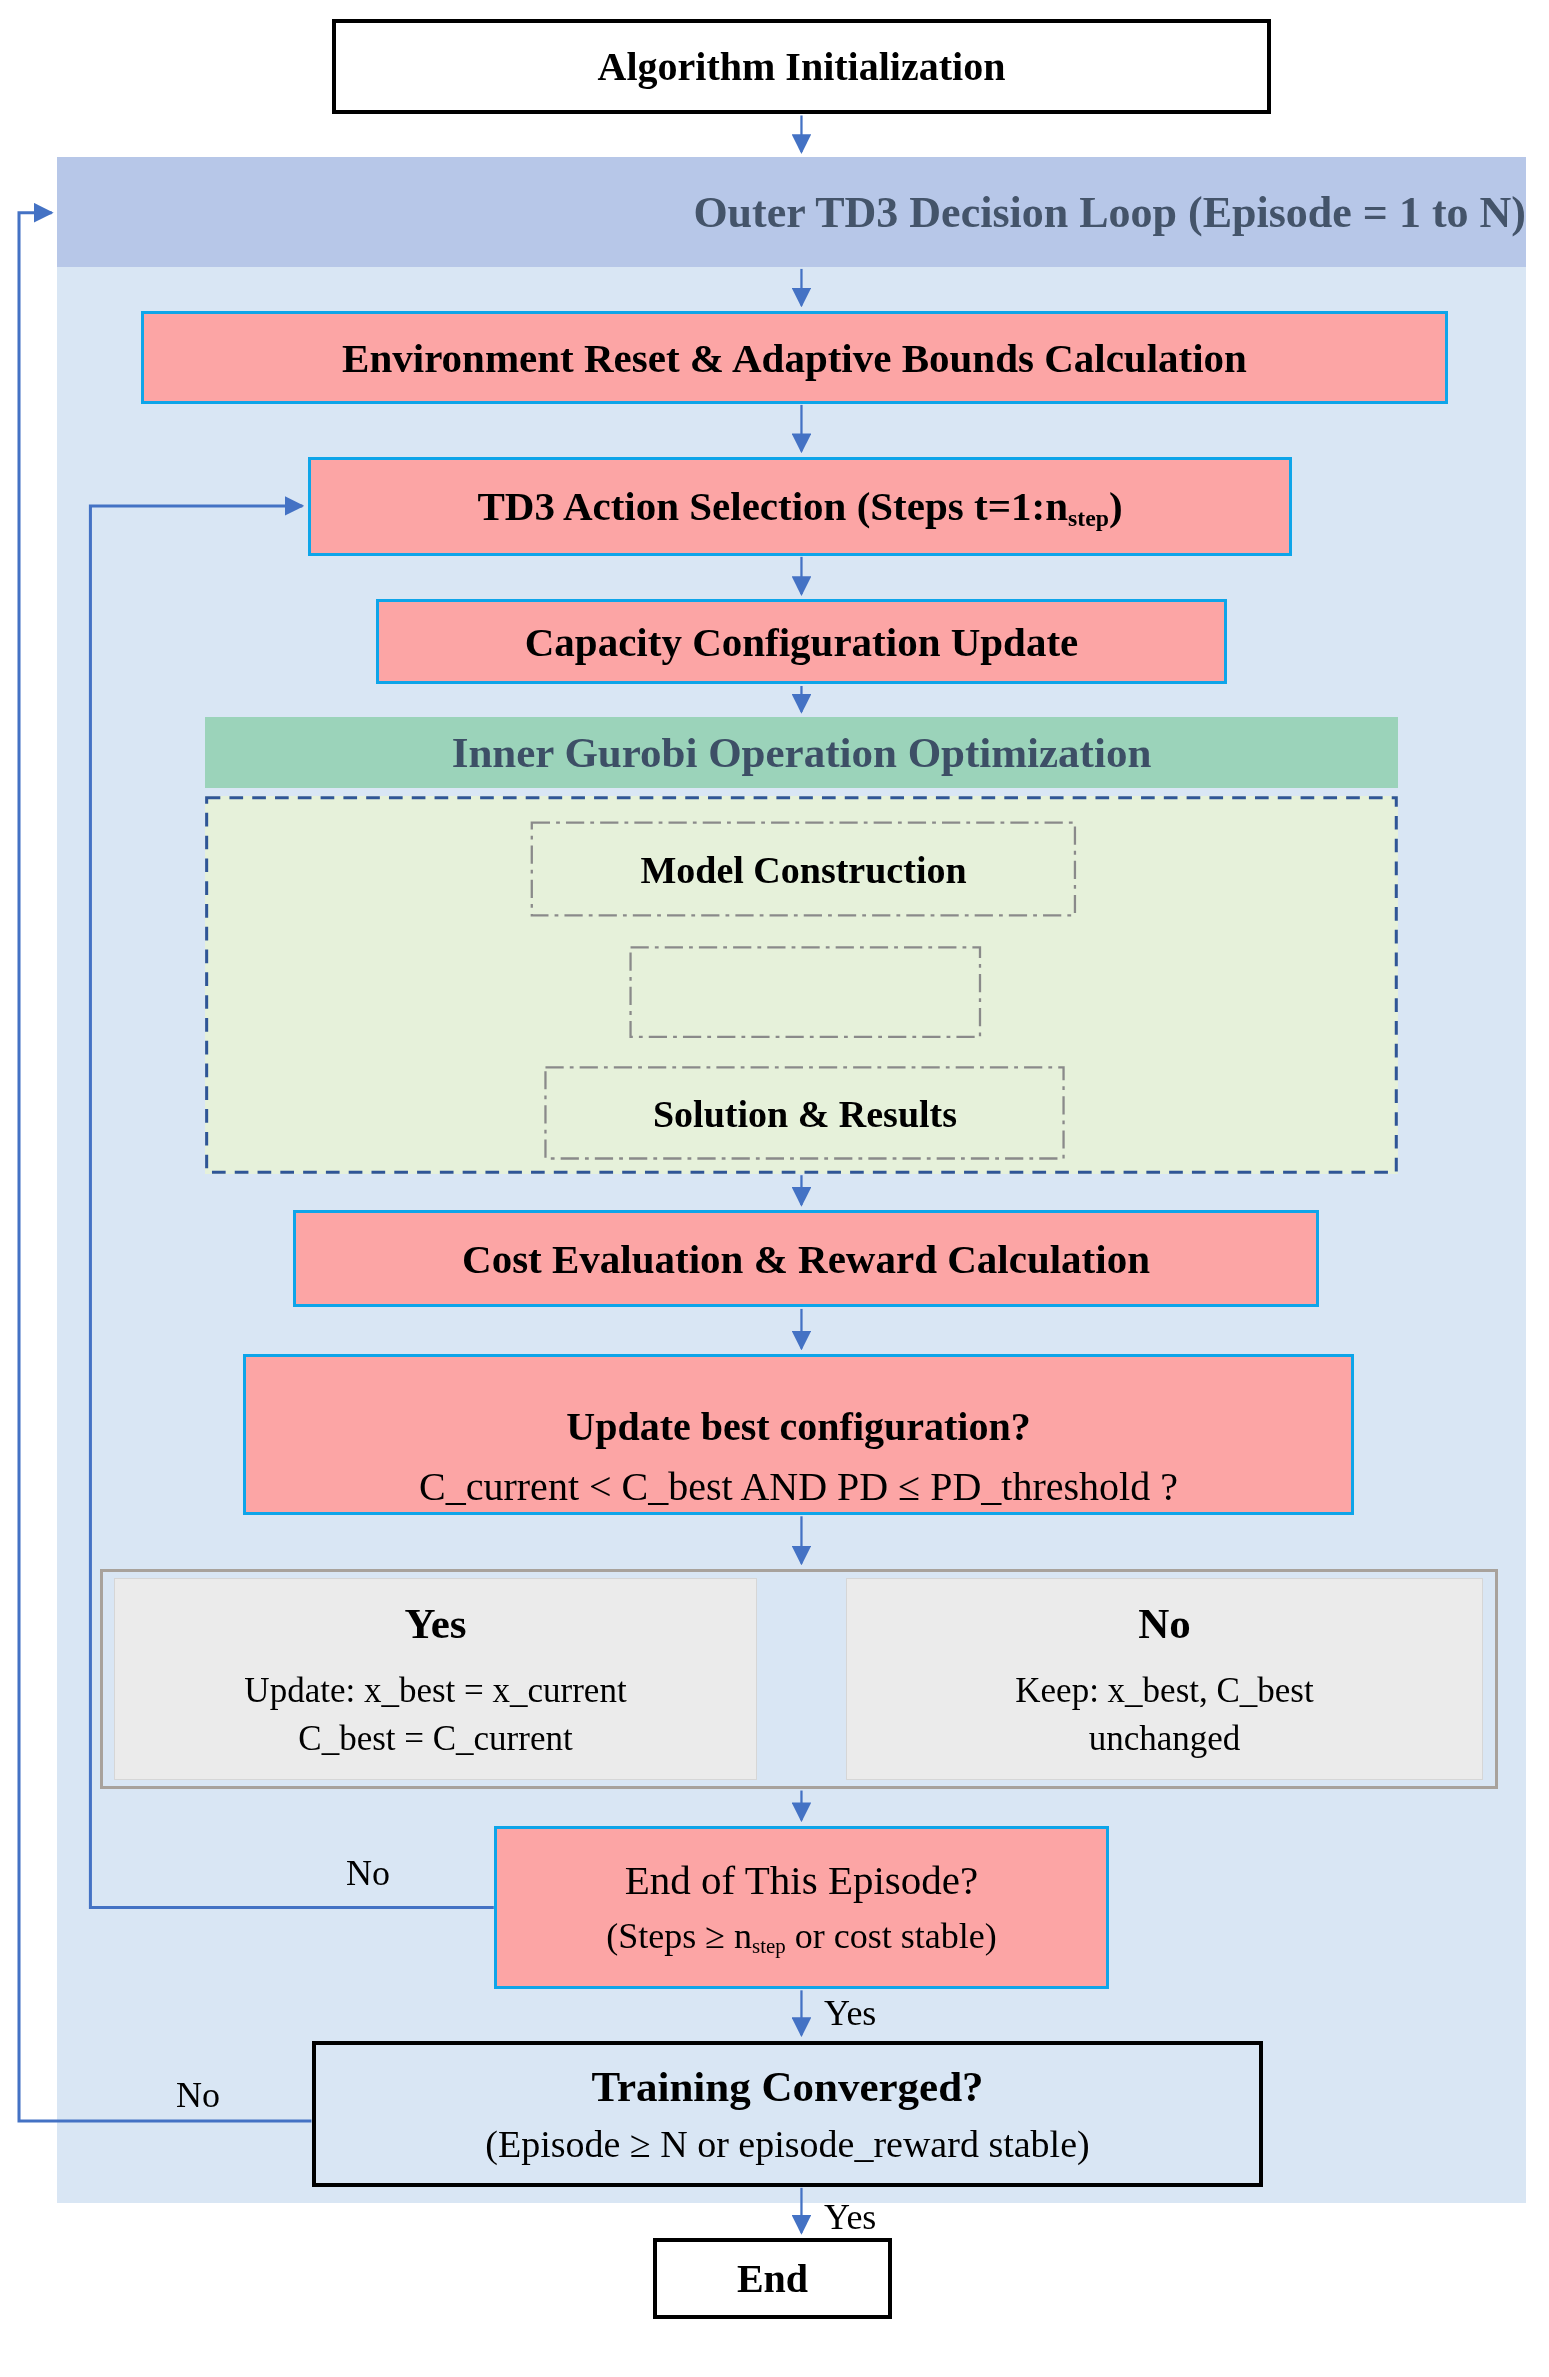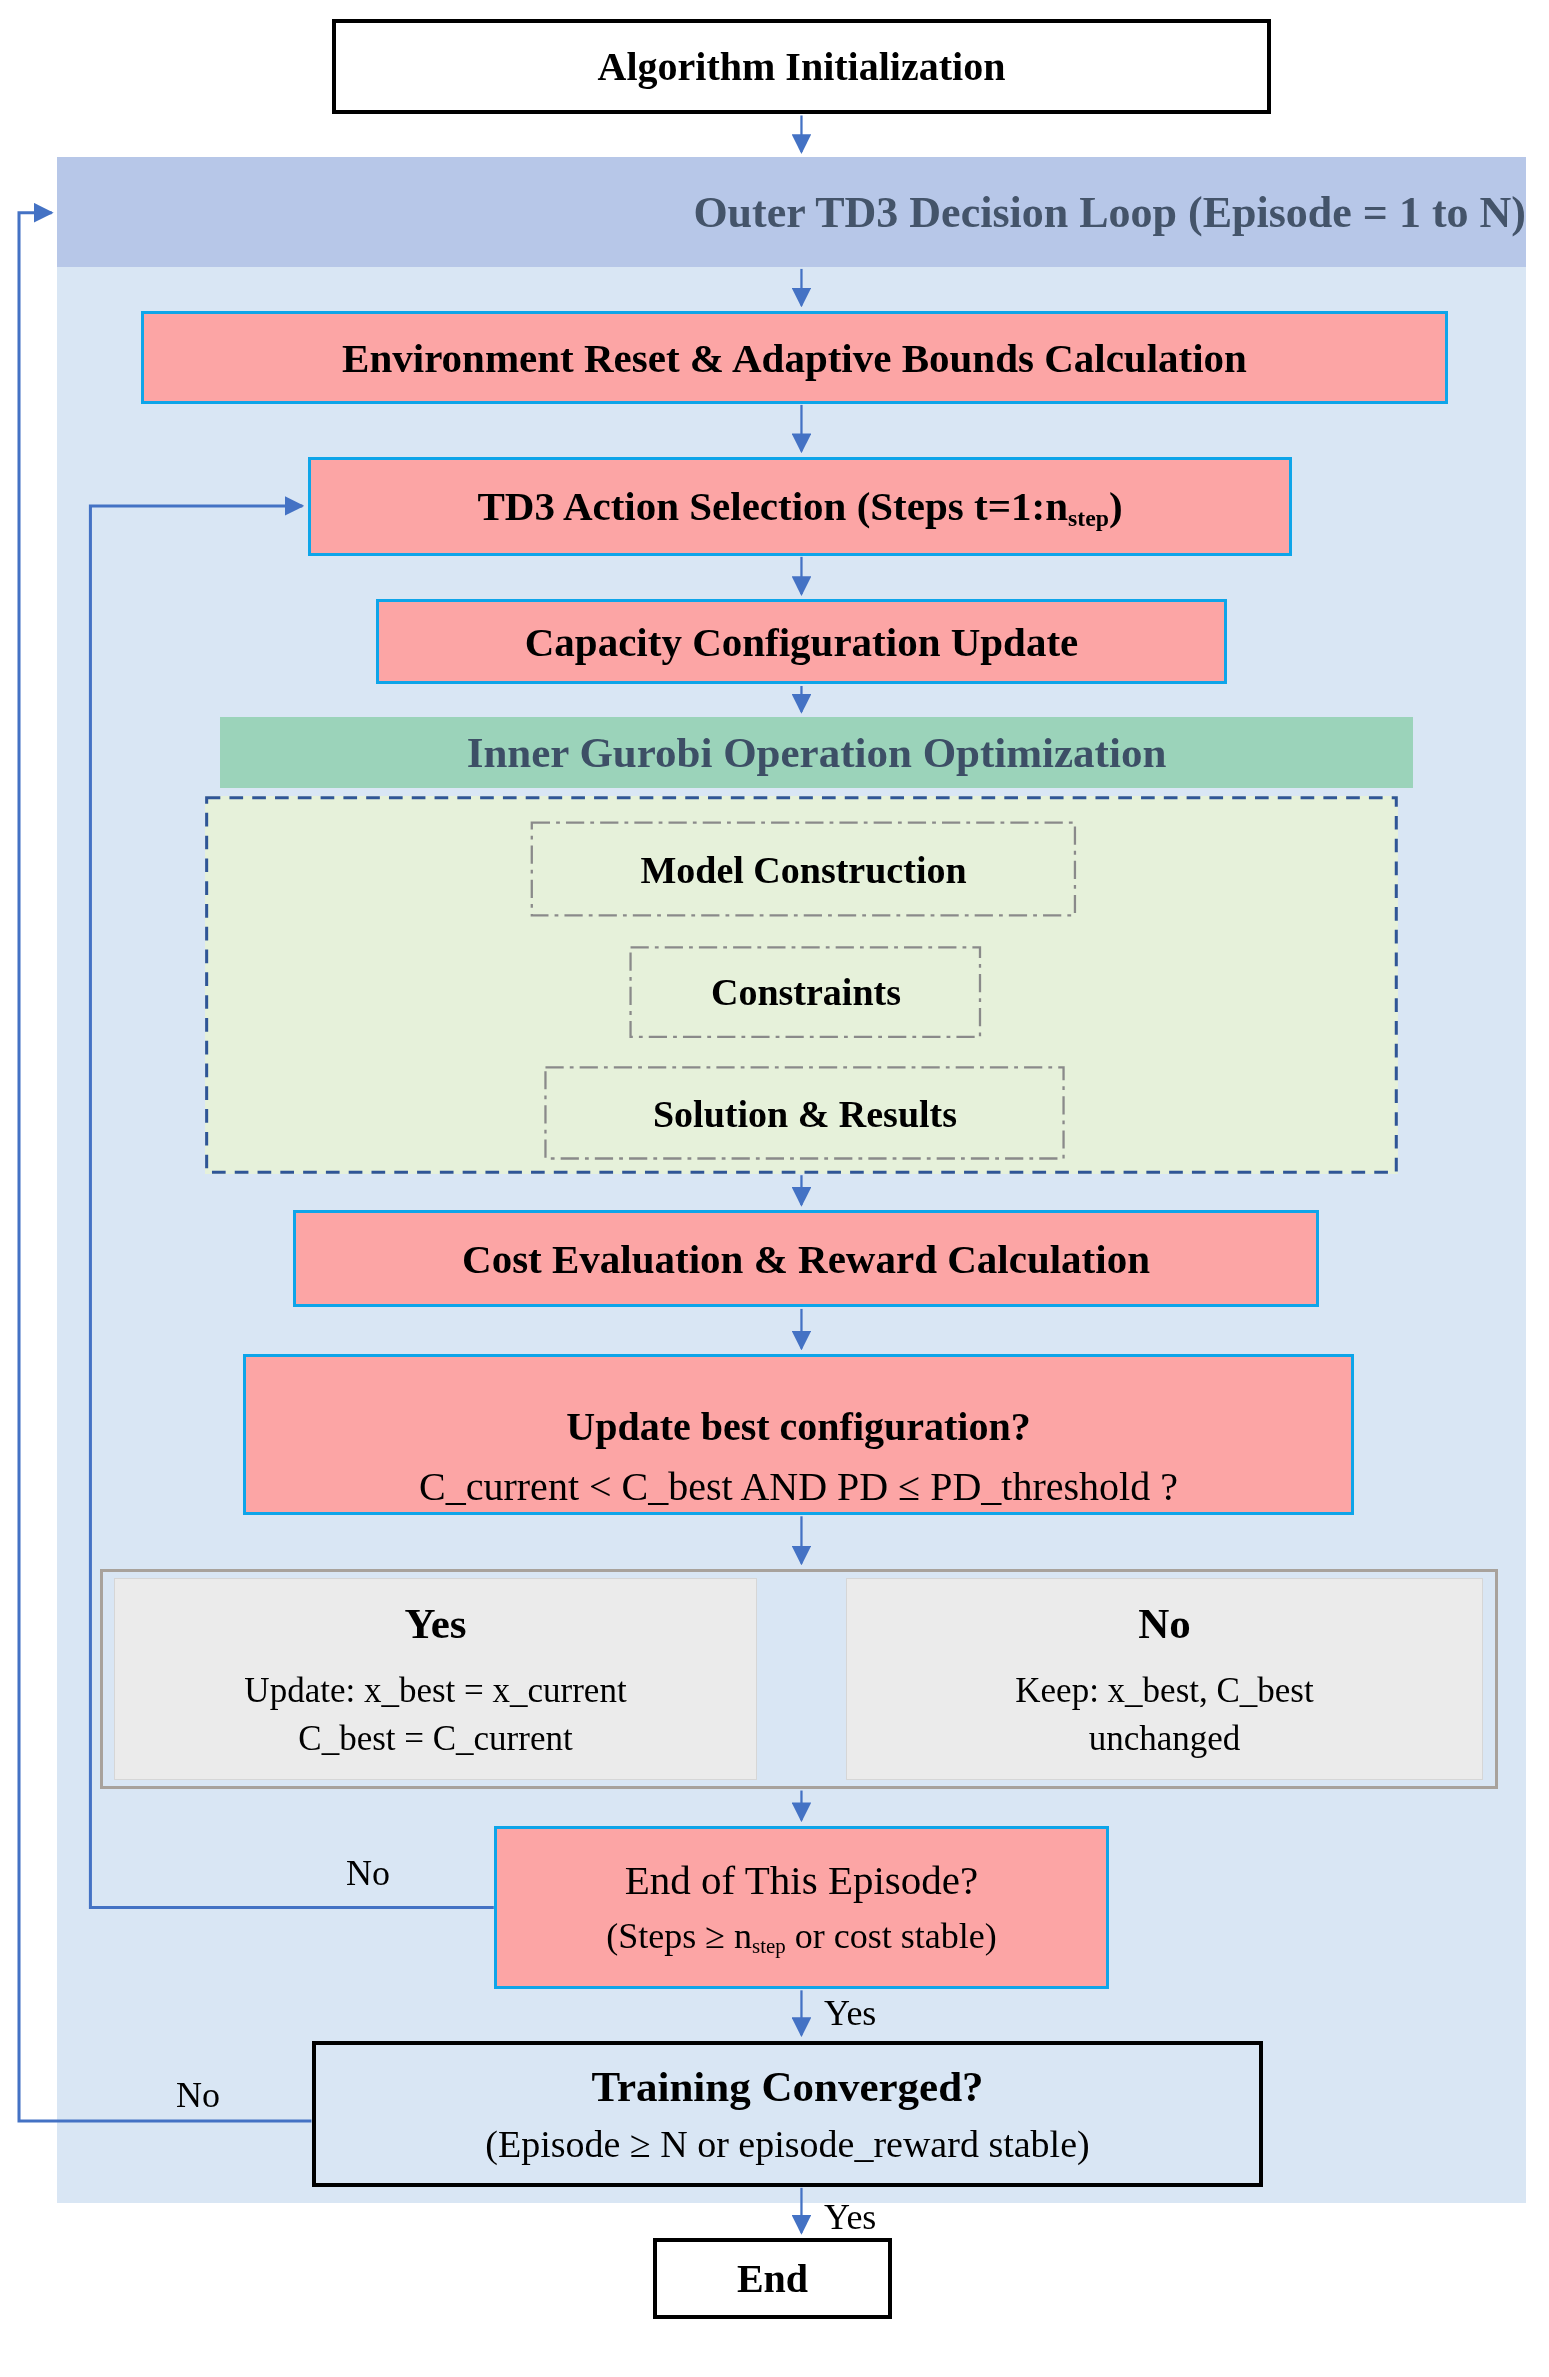--- a/index.html
+++ b/index.html
@@ -71,30 +71,27 @@
   <div class="abs proc flex" style="left:308px;top:457px;width:984px;height:99px;align-items:center;">
     <span>
       <span>TD3 Action Selection (Steps t=1:n</span><span class="sub">step</span><span>)</span>
     </span>
   </div>
 
   <div class="abs proc flex" style="left:376px;top:599px;width:851px;height:85px;">
     <span>Capacity Configuration Update</span>
   </div>
 
-  <div class="abs inner-header flex" style="left:220px;top:717px;width:1193px;height:71px;">
+  <div class="abs inner-header flex" style="left:205px;top:717px;width:1193px;height:71px;">
     <span>Inner Gurobi Operation Optimization</span>
   </div>
   <div class="abs inner-area" style="left:205px;top:796px;width:1193px;height:378px;"></div>
 
   <div class="abs inner-box flex" style="left:532px;top:823px;width:543px;height:93px;">
     <span>Model Construction</span>
-  </div>
-  <div class="abs inner-box flex" style="left:631px;top:947px;width:350px;height:90px;">
-    <span>Constraints</span>
   </div>
   <div class="abs inner-box flex" style="left:546px;top:1068px;width:518px;height:91px;">
     <span>Solution &amp; Results</span>
   </div>
 
   <div class="abs proc flex" style="left:293px;top:1210px;width:1026px;height:97px;">
     <span>Cost Evaluation &amp; Reward Calculation</span>
   </div>
 
   <div class="abs proc flex col" style="left:243px;top:1354px;width:1111px;height:161px;font-weight:normal;">

